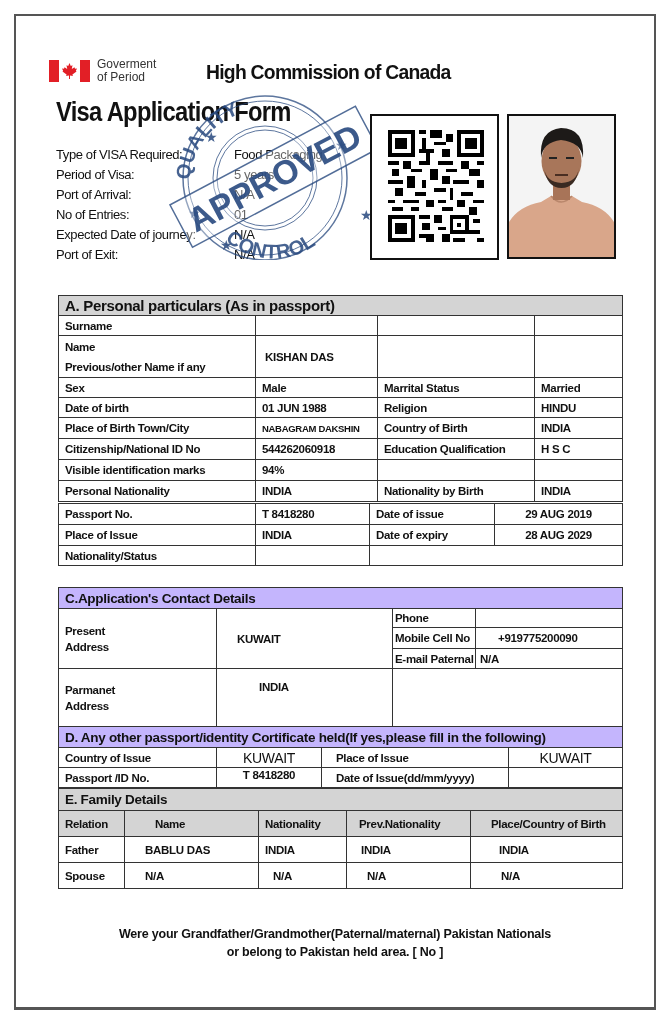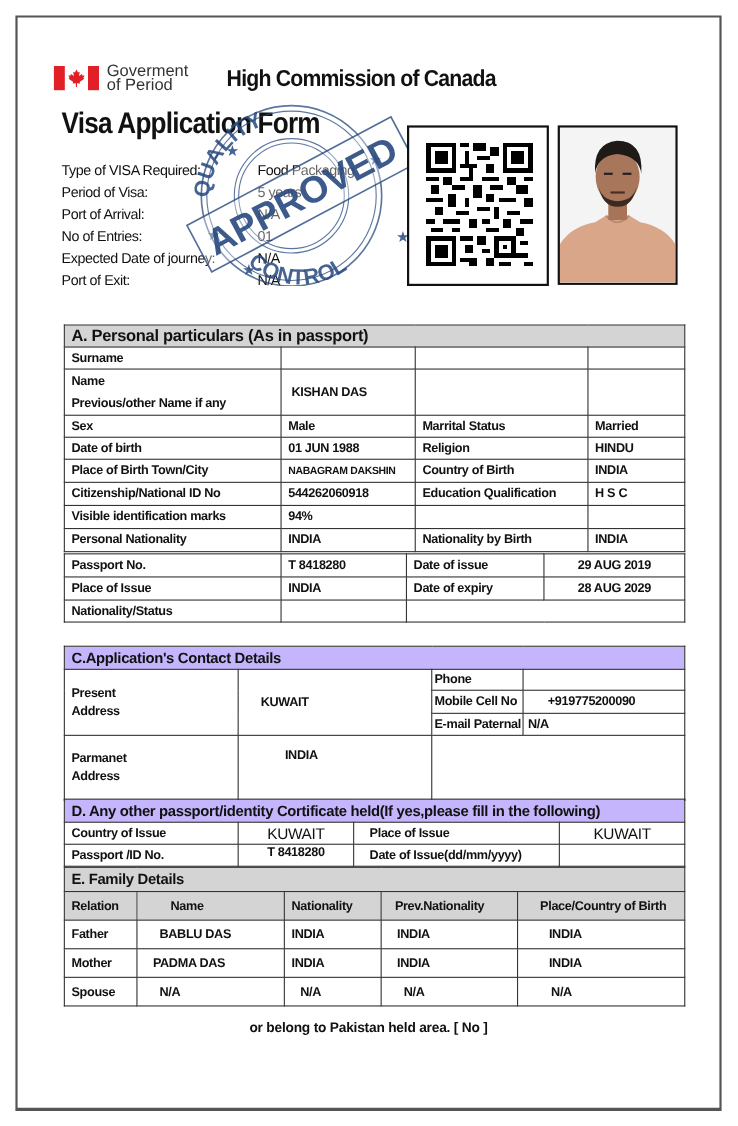--- a/index.html
+++ b/index.html
@@ -9,21 +9,21 @@
   .page-border {
     position: absolute; left: 14px; top: 14px; width: 642px; height: 996px;
     border: 2px solid #555; border-bottom-width: 3px;
   }
 
   
   .flag { position: absolute; left: 49px; top: 60px; width: 41px; height: 22px; display: flex; }
   .flag .bar { width: 10px; height: 22px; background: #e21f26; }
   .flag .mid { width: 21px; height: 22px; background: #fff; position: relative; }
   .flag .mid svg { position: absolute; left: 3px; top: 3px; }
-  .gov-text { position: absolute; left: 97px; top: 58px; font-size: 15px; line-height: 13px; color: #333; }
+  .gov-text { position: absolute; left: 97px; top: 58px; font-size: 12px; line-height: 13px; color: #333; }
 
   .hc-title {
     position: absolute; left: 206px; top: 60px; font-size: 21px; font-weight: bold;
     letter-spacing: -0.8px; transform: scaleX(0.92); transform-origin: left top; color: #111;
   }
   .form-title {
     position: absolute; left: 56px; top: 97px; font-size: 27px; font-weight: bold;
     letter-spacing: -0.8px; transform: scaleX(0.88); transform-origin: left top; color: #111;
   }
 
@@ -394,31 +394,25 @@
     <th style="padding-left:20px">Place/Country of Birth</th>
   </tr>
   <tr style="height:26px">
     <td>Father</td>
     <td style="padding-left:20px">BABLU DAS</td>
     <td>INDIA</td>
     <td style="padding-left:14px">INDIA</td>
     <td style="padding-left:28px">INDIA</td>
   </tr>
   <tr style="height:26px">
-    <td>Mother</td>
-    <td style="padding-left:14px">PADMA DAS</td>
-    <td>INDIA</td>
-    <td style="padding-left:14px">INDIA</td>
-    <td style="padding-left:28px">INDIA</td>
-  </tr>
-  <tr style="height:26px">
     <td>Spouse</td>
     <td style="padding-left:20px">N/A</td>
     <td style="padding-left:14px">N/A</td>
     <td style="padding-left:20px">N/A</td>
     <td style="padding-left:30px">N/A</td>
   </tr>
 </tbody>
   </table>
 
 <div class="footer-note">
+  <div>Were your Grandfather/Grandmother(Paternal/maternal) Pakistan Nationals</div>
   <div>or belong to Pakistan held area. [ No ]</div>
 </div>
 
 </body></html>

